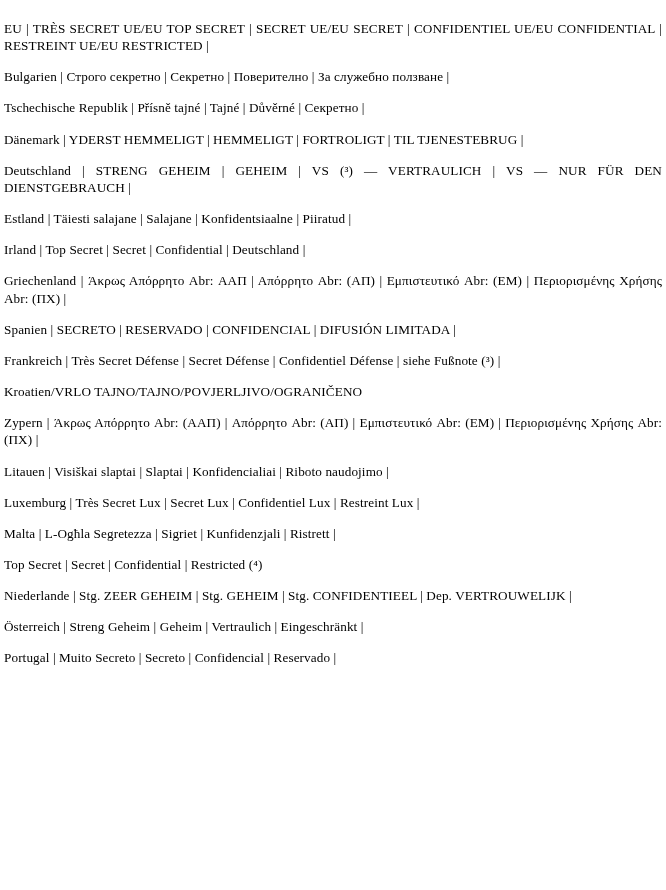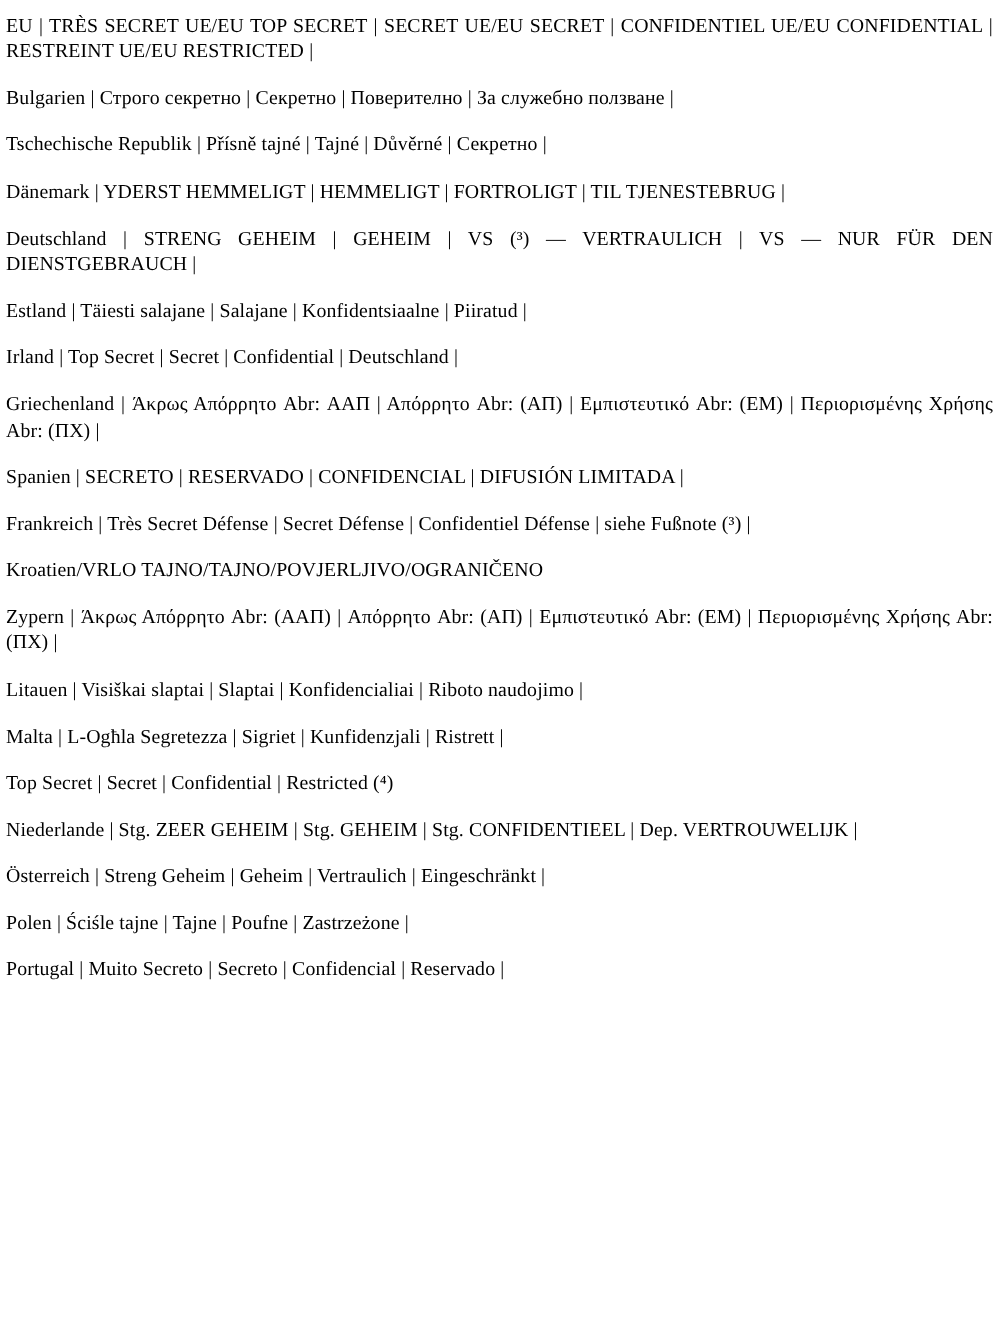--- a/index.html
+++ b/index.html
@@ -10,21 +10,21 @@
     width: 666px;
     height: 890px;
     background: #ffffff;
     font-family: "Liberation Serif", serif;
     color: #000000;
   }
   .page {
     width: 666px;
     height: 666px;
     box-sizing: border-box;
-    padding: 8px 2px 0 2px;
+    padding: 20px 2px 0 2px;
     overflow: hidden;
   }
   .row {
     font-size: 13.2px;
     line-height: 1.30;
     text-align: justify;
     text-justify: inter-word;
     margin: 0 0 14px 0;
     padding: 0 2px 0 2px;
     letter-spacing: 0.1px;
@@ -43,19 +43,19 @@
   <div class="row">Dänemark | YDERST HEMMELIGT | HEMMELIGT | FORTROLIGT | TIL TJENESTEBRUG |</div>
   <div class="row">Deutschland | STRENG GEHEIM | GEHEIM | VS (³) — VERTRAULICH | VS — NUR FÜR DEN DIENSTGEBRAUCH |</div>
   <div class="row">Estland | Täiesti salajane | Salajane | Konfidentsiaalne | Piiratud |</div>
   <div class="row">Irland | Top Secret | Secret | Confidential | Deutschland |</div>
   <div class="row">Griechenland | Άκρως Απόρρητο Abr: ΑΑΠ | Απόρρητο Abr: (ΑΠ) | Εμπιστευτικό Abr: (ΕΜ) | Περιορισμένης Χρήσης Abr: (ΠΧ) |</div>
   <div class="row">Spanien | SECRETO | RESERVADO | CONFIDENCIAL | DIFUSIÓN LIMITADA |</div>
   <div class="row">Frankreich | Très Secret Défense | Secret Défense | Confidentiel Défense | siehe Fußnote (³) |</div>
   <div class="row">Kroatien/VRLO TAJNO/TAJNO/POVJERLJIVO/OGRANIČENO</div>
   <div class="row">Zypern | Άκρως Απόρρητο Abr: (ΑΑΠ) | Απόρρητο Abr: (ΑΠ) | Εμπιστευτικό Abr: (ΕΜ) | Περιορισμένης Χρήσης Abr: (ΠΧ) |</div>
   <div class="row">Litauen | Visiškai slaptai | Slaptai | Konfidencialiai | Riboto naudojimo |</div>
+  <div class="row">Luxemburg | Très Secret Lux | Secret Lux | Confidentiel Lux | Restreint Lux |</div>
   <div class="row">Malta | L-Ogħla Segretezza | Sigriet | Kunfidenzjali | Ristrett |</div>
   <div class="row">Top Secret | Secret | Confidential | Restricted (⁴)</div>
   <div class="row">Niederlande | Stg. ZEER GEHEIM | Stg. GEHEIM | Stg. CONFIDENTIEEL | Dep. VERTROUWELIJK |</div>
   <div class="row">Österreich | Streng Geheim | Geheim | Vertraulich | Eingeschränkt |</div>
-  <div class="row">Polen | Ściśle tajne | Tajne | Poufne | Zastrzeżone |</div>
   <div class="row">Portugal | Muito Secreto | Secreto | Confidencial | Reservado |</div>
 </div>
 
 </body></html>

